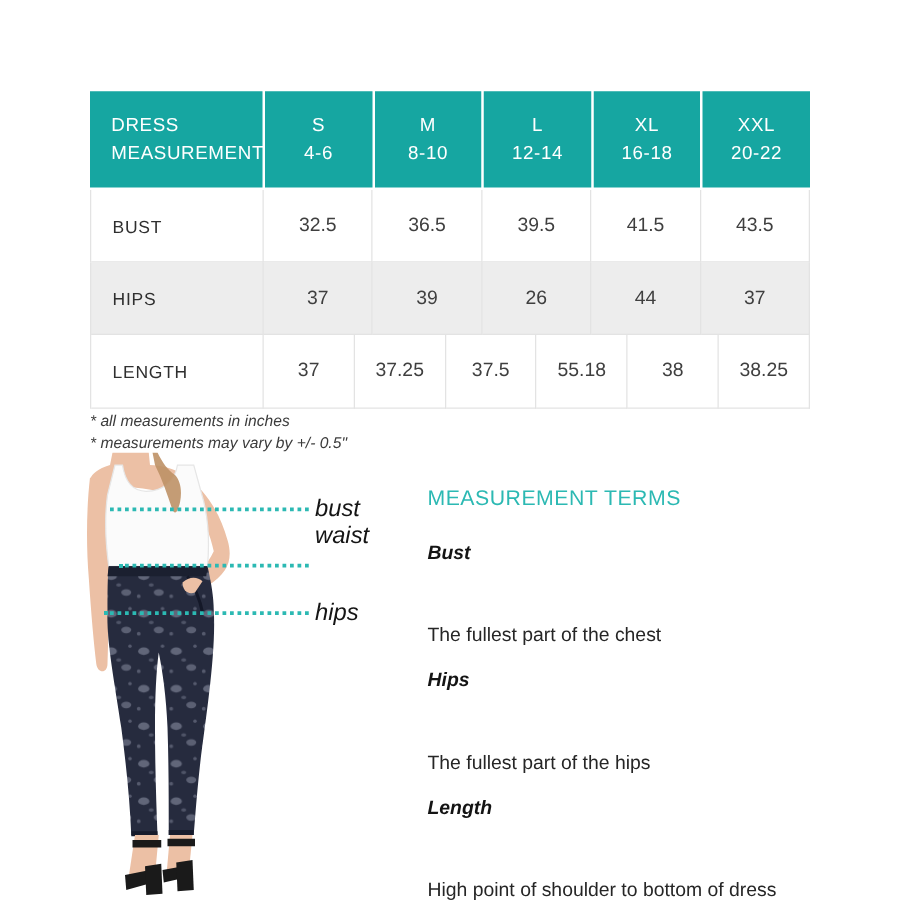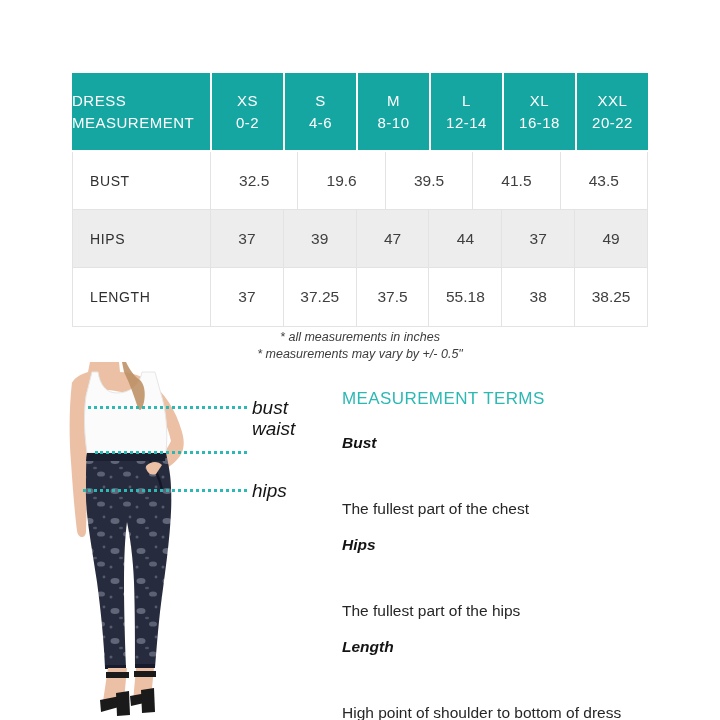--- a/index.html
+++ b/index.html
@@ -5,34 +5,34 @@
   html,body{margin:0;padding:0;background:#fff;}
   .canvas{position:relative;width:720px;height:720px;background:#fff;overflow:hidden;
           font-family:"Liberation Sans",sans-serif;-webkit-font-smoothing:antialiased;}
 
   
   .size-table{position:absolute;left:72px;top:73px;width:576px;}
   .thead{display:flex;gap:2px;margin-bottom:2px;}
   .th{background:var(--header-teal,#16A6A1);color:#fff;height:77px;box-sizing:border-box;
       display:flex;flex-direction:column;justify-content:center;
       font-size:15px;letter-spacing:.5px;line-height:22px;}
-  .th-label{width:138px;align-items:flex-start;flex:none;}
+  .th-label{width:138px;padding-left:17px;align-items:flex-start;flex:none;}
   .th-size{flex:1;align-items:center;text-align:center;}
   .trow{display:flex;height:58px;box-sizing:border-box;border-left:1px solid var(--grid,#E3E3E3);}
   .trow:last-child{height:59px;}
   .trow-striped{background:var(--stripe-gray,#EDEDED);}
   .td{box-sizing:border-box;border-right:1px solid var(--grid,#E3E3E3);
       border-bottom:1px solid var(--grid,#E3E3E3);
       display:flex;align-items:center;justify-content:center;
       font-size:15.5px;color:#3f3f3f;flex:1;}
   .td-label{width:138px;flex:none;padding-left:17px;justify-content:flex-start;
       font-size:14px;letter-spacing:.6px;color:#2f2f2f;}
 
   
-  .notes{position:absolute;left:72px;top:329px;width:576px;text-align:center;
+  .notes{position:absolute;left:72px;top:329px;width:576px;text-align:left;
          font-style:italic;font-size:12.5px;line-height:17px;color:#3c3c3c;}
 
   
   .model{position:absolute;left:30px;top:362px;width:215px;height:358px;}
 
   
   .callout-line{position:absolute;height:0;border-top:3px dotted var(--accent-teal,#2CB9B3);z-index:3;}
   .line-bust{left:88px;top:406px;width:159px;}
   .line-waist{left:95px;top:451px;width:152px;}
   .line-hips{left:83px;top:489px;width:164px;}
@@ -53,24 +53,20 @@
 
 <div class="canvas">
 
   <div class="size-table">
     <div class="thead">
       <div class="th th-label">
         <span>DRESS</span>
         <span>MEASUREMENT</span>
       </div>
       <div class="th th-size">
-        <span>XS</span>
-        <span>0-2</span>
-      </div>
-      <div class="th th-size">
         <span>S</span>
         <span>4-6</span>
       </div>
       <div class="th th-size">
         <span>M</span>
         <span>8-10</span>
       </div>
       <div class="th th-size">
         <span>L</span>
         <span>12-14</span>
@@ -81,34 +77,33 @@
       </div>
       <div class="th th-size">
         <span>XXL</span>
         <span>20-22</span>
       </div>
     </div>
 
     <div class="trow">
       <div class="td td-label">BUST</div>
       <div class="td">32.5</div>
-      <div class="td">19.6</div>
+      <div class="td">36.5</div>
       <div class="td">39.5</div>
       <div class="td">41.5</div>
       <div class="td">43.5</div>
     </div>
 
     <div class="trow trow-striped">
       <div class="td td-label">HIPS</div>
       <div class="td">37</div>
       <div class="td">39</div>
-      <div class="td">47</div>
+      <div class="td">26</div>
       <div class="td">44</div>
       <div class="td">37</div>
-      <div class="td">49</div>
     </div>
 
     <div class="trow">
       <div class="td td-label">LENGTH</div>
       <div class="td">37</div>
       <div class="td">37.25</div>
       <div class="td">37.5</div>
       <div class="td">55.18</div>
       <div class="td">38</div>
       <div class="td">38.25</div>

